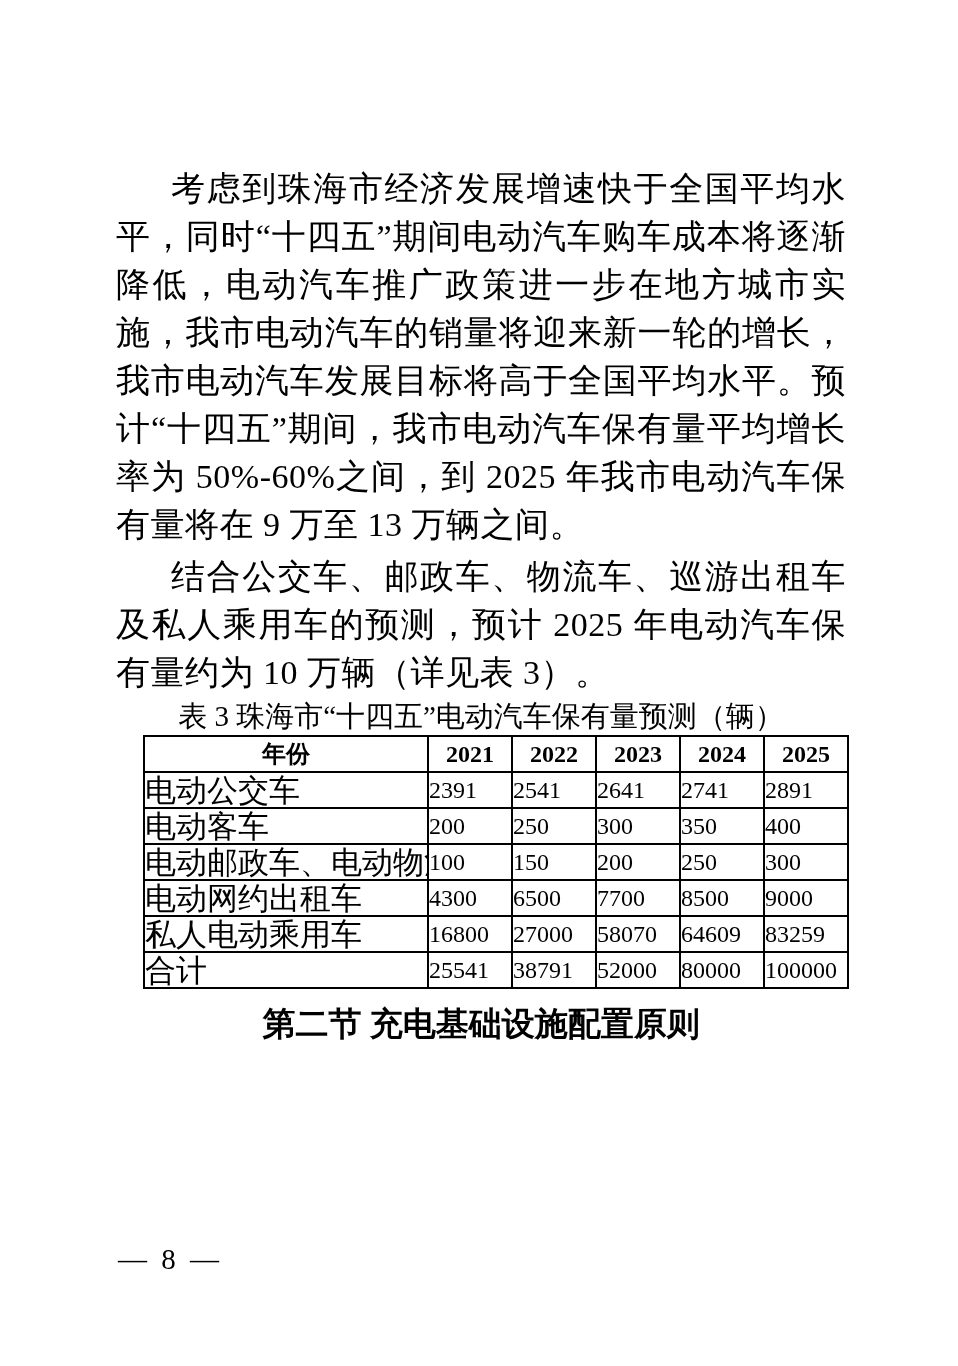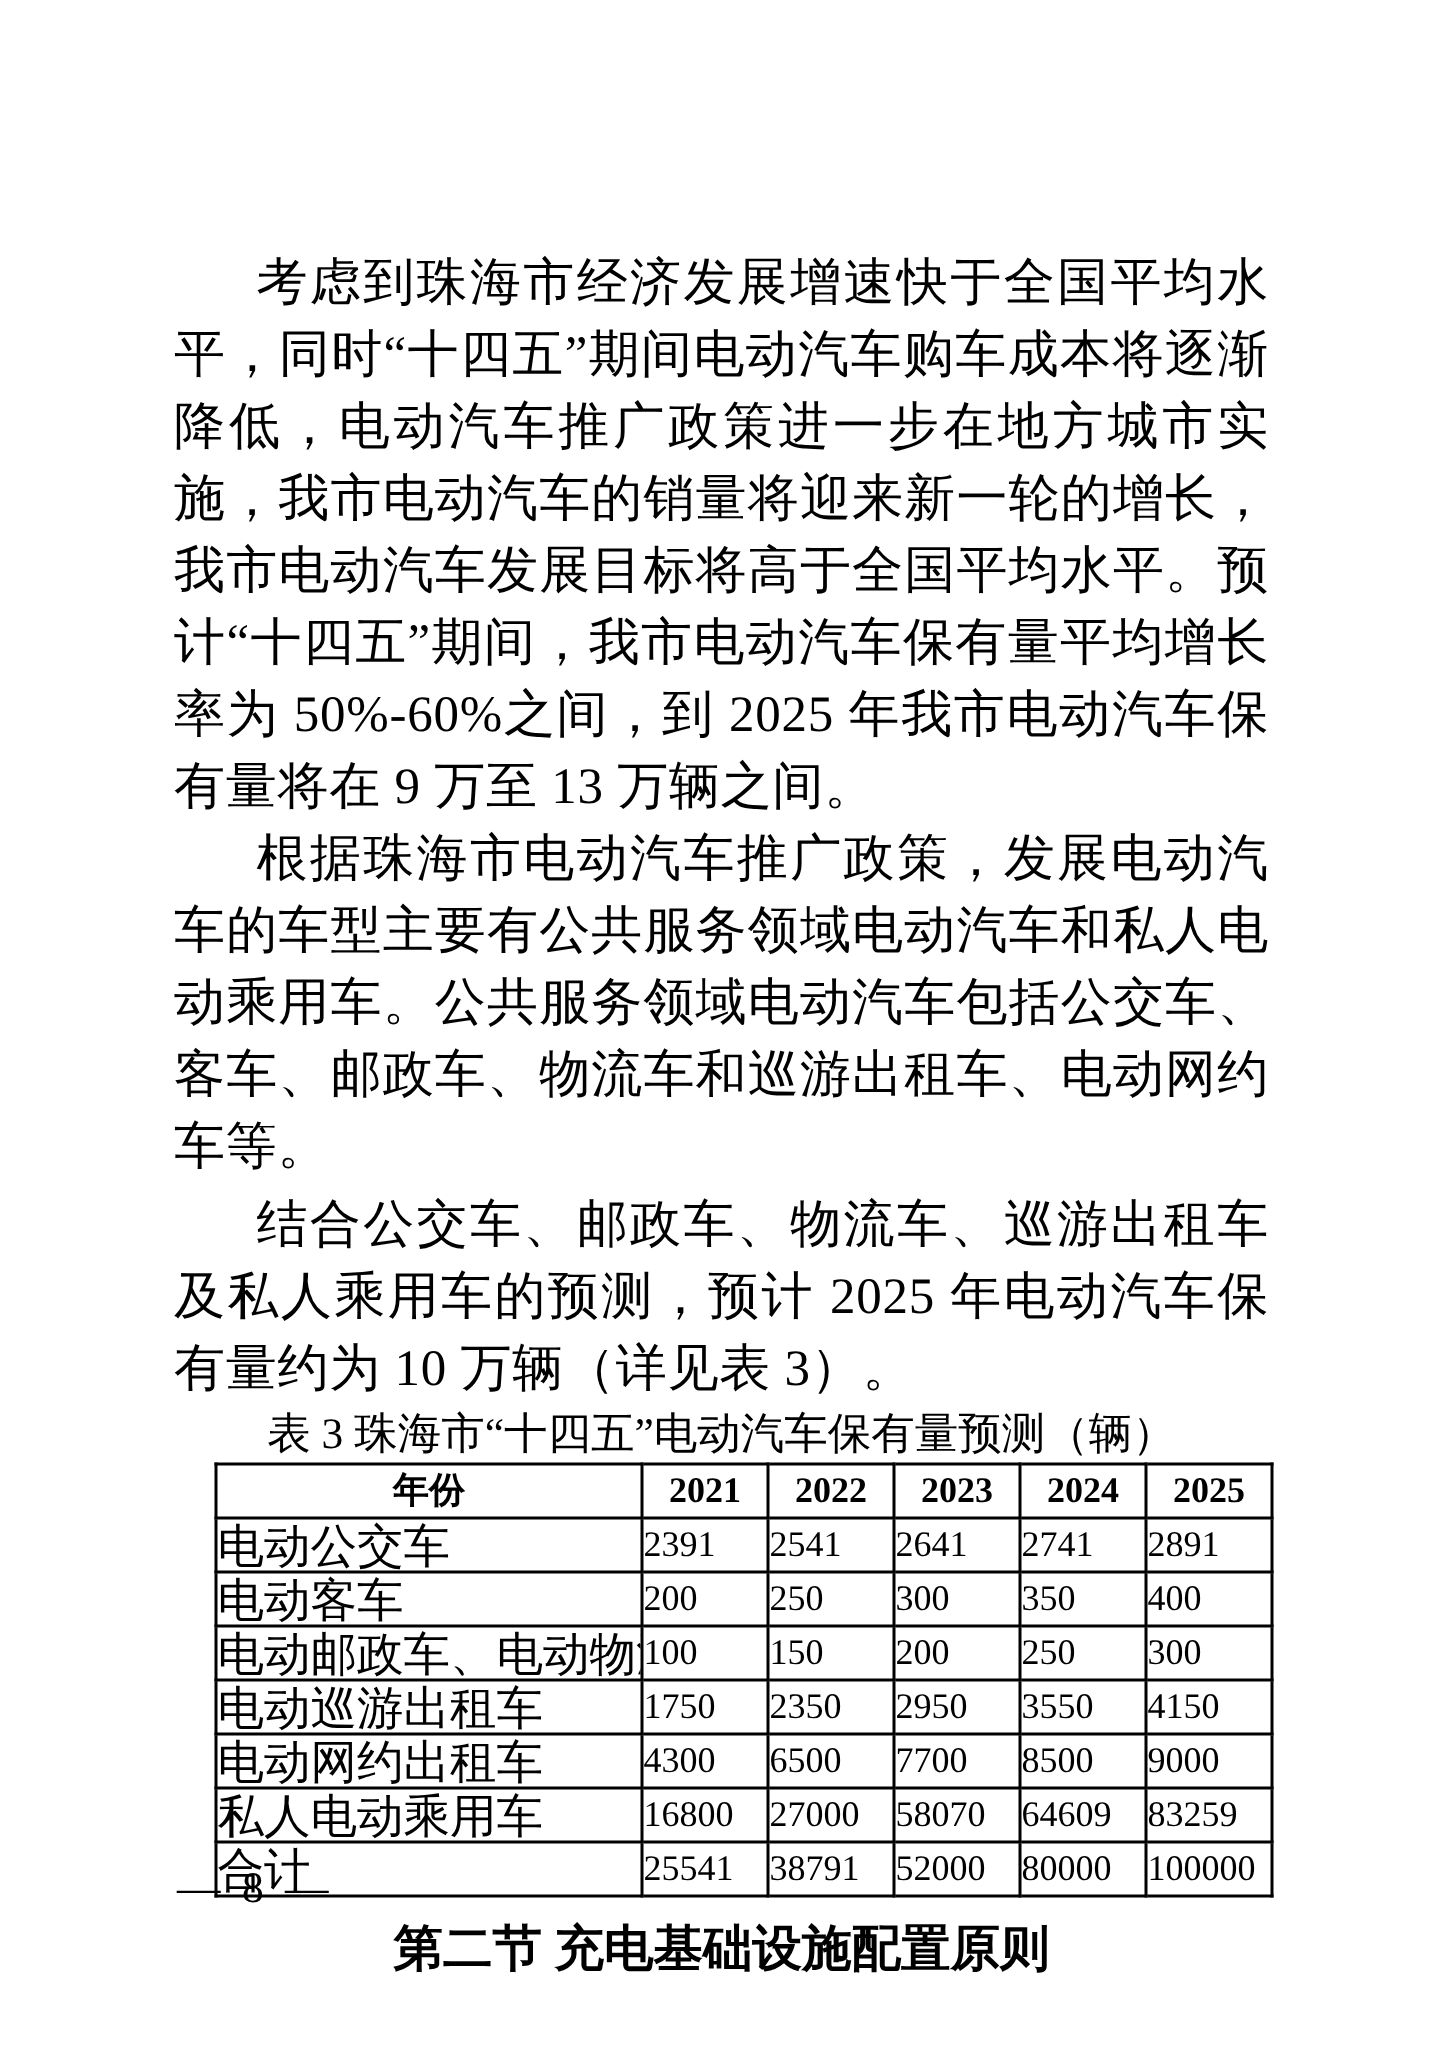--- a/index.html
+++ b/index.html
@@ -80,21 +80,20 @@
 </style>
 </head>
 <body>
 
 <div class="page">
   <div class="content">
 
     <p class="body p1">考虑到珠海市经济发展增速快于全国平均水平，同时“十四五”期间电动汽车购车成本将逐渐降低，电动汽车推广政策进一步在地方城市实施，我市电动汽车的销量将迎来新一轮的增长，我市电动汽车发展目标将高于全国平均水平。预计“十四五”期间，我市电动汽车保有量平均增长率为 50%-60%之间，到 2025 年我市电动汽车保有量将在 9 万至 13 万辆之间。</p>
 
 
-    <p class="body p2">根据珠海市电动汽车推广政策，发展电动汽车的车型主要有公共服务领域电动汽车和私人电动乘用车。公共服务领域电动汽车包括公交车、客车、邮政车、物流车和巡游出租车、电动网约车等。</p>
 
     <p class="body p3">结合公交车、邮政车、物流车、巡游出租车及私人乘用车的预测，预计 2025 年电动汽车保有量约为 10 万辆（详见表 3）。</p>
 
     <div class="caption">表 3 珠海市“十四五”电动汽车保有量预测（辆）</div>
 
     <table class="forecast">
       <colgroup>
         <col style="width:284px">
         <col style="width:84px">
           <col style="width:84px">
@@ -131,28 +130,20 @@
         </tr>
         <tr>
           <td class="row-label">电动邮政车、电动物流车</td>
           <td>100</td>
           <td>150</td>
           <td>200</td>
           <td>250</td>
           <td>300</td>
         </tr>
         <tr>
-          <td class="row-label">电动巡游出租车</td>
-          <td>1750</td>
-          <td>2350</td>
-          <td>2950</td>
-          <td>3550</td>
-          <td>4150</td>
-        </tr>
-        <tr>
           <td class="row-label">电动网约出租车</td>
           <td>4300</td>
           <td>6500</td>
           <td>7700</td>
           <td>8500</td>
           <td>9000</td>
         </tr>
         <tr>
           <td class="row-label">私人电动乘用车</td>
           <td>16800</td>

